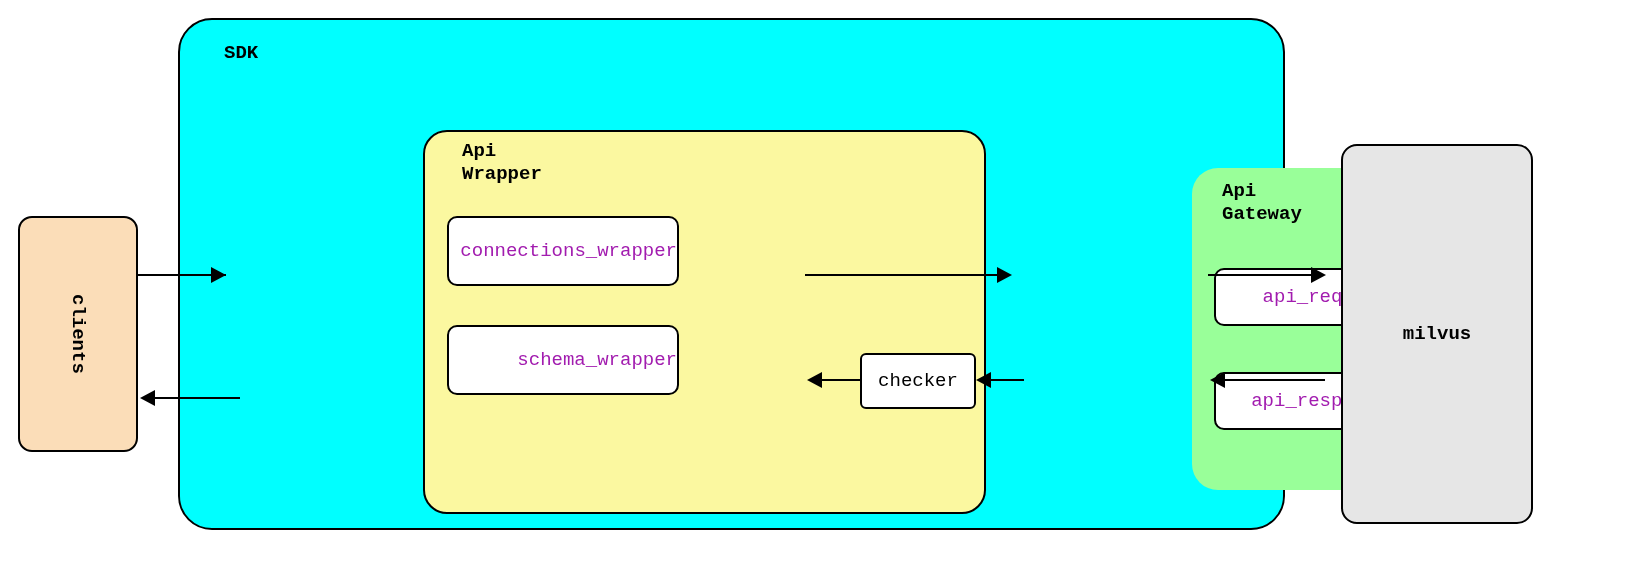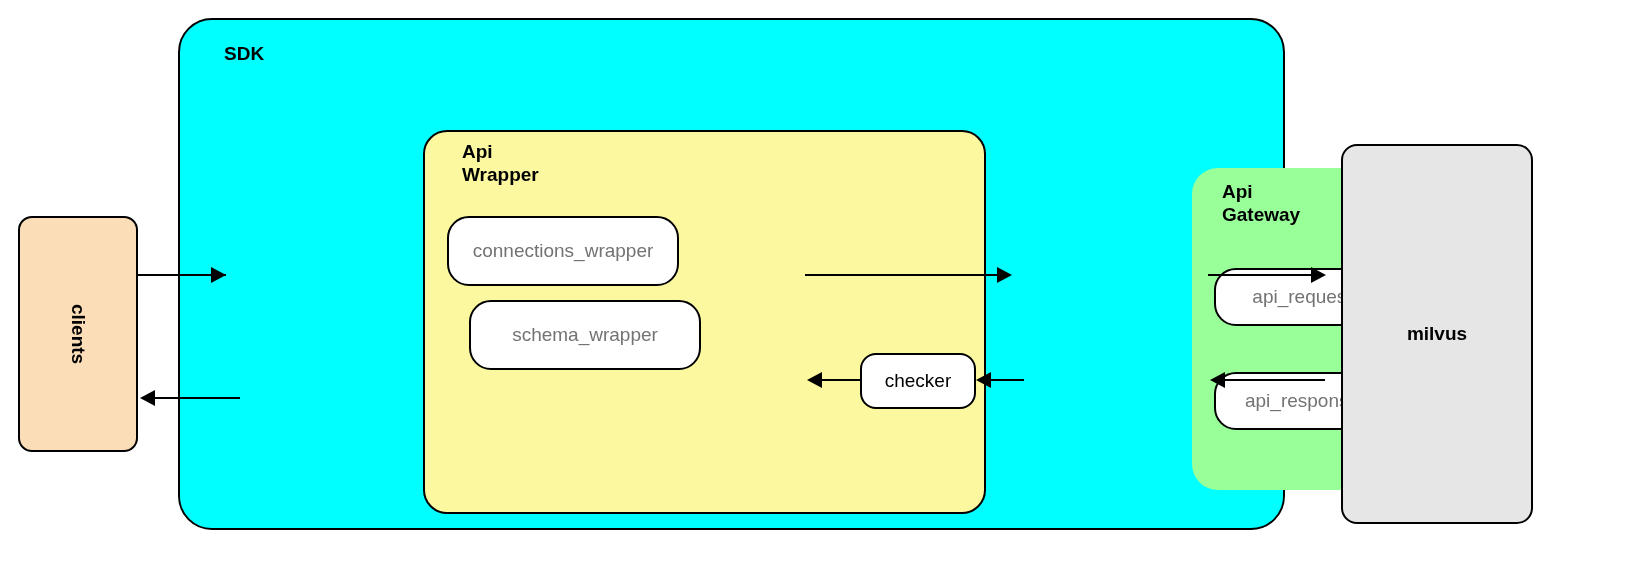--- a/index.html
+++ b/index.html
@@ -5,21 +5,21 @@
   html, body {
     margin: 0;
     padding: 0;
     background: #ffffff;
   }
   #canvas {
     position: relative;
     width: 1634px;
     height: 574px;
     background: #ffffff;
-    font-family: Liberation Sans, sans-serif;
+    font-family: Liberation Mono, monospace;
     overflow: hidden;
   }
   .box {
     position: absolute;
     box-sizing: border-box;
     border: 2px solid #000000;
     display: flex;
     align-items: center;
     justify-content: center;
     color: #000000;
@@ -65,34 +65,34 @@
   #sdk-title { left: 44px; top: 22px; }
   #api-wrapper-title { left: 37px; top: 8px; }
   #api-gateway-title { left: 30px; top: 12px; }
 
   
   .leaf {
     position: absolute;
     box-sizing: border-box;
     background: #ffffff;
     border: 2px solid #000000;
-    border-radius: 22px;
+    border-radius: 10px;
     display: flex;
     align-items: center;
-    justify-content: center;
-    font-size: 19px;
-    color: #737373;
+    justify-content: flex-end;
+    font-size: 19px;
+    color: #a21caf;
     text-align: center;
   }
   
   .wrap-leaf { width: 232px; height: 70px; }
   .col-a { left: 22px; }
   .col-b { left: 310px; }
   .row-1 { top: 84px; }
-  .row-2 { top: 168px; margin-left: 22px; }
+  .row-2 { top: 193px; }
   .row-3 { top: 276px; }
 
   
   .gw-leaf { width: 176px; height: 58px; left: 22px; }
   #api-request-box { top: 100px; }
   #api-response-box { top: 204px; }
 
   
   #clients-box {
     left: 18px;
@@ -110,21 +110,21 @@
     text-orientation: mixed;
     white-space: nowrap;
   }
   #checker-box {
     left: 860px;
     top: 353px;
     width: 116px;
     height: 56px;
     background: #ffffff;
     border: 2px solid #000000;
-    border-radius: 16px;
+    border-radius: 6px;
     font-size: 19px;
   }
   #milvus-box {
     left: 1325px;
     top: 144px;
     width: 192px;
     height: 380px;
     background: #e6e6e6;
     border: 2px solid #000000;
     border-radius: 16px;

